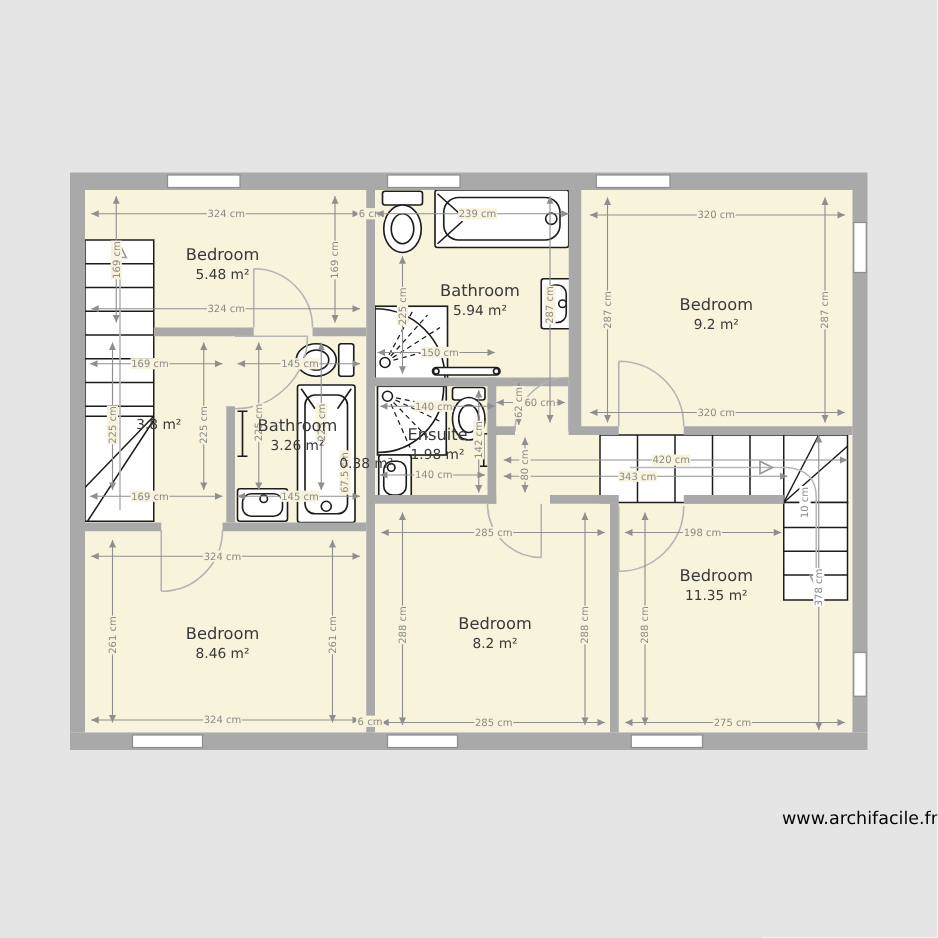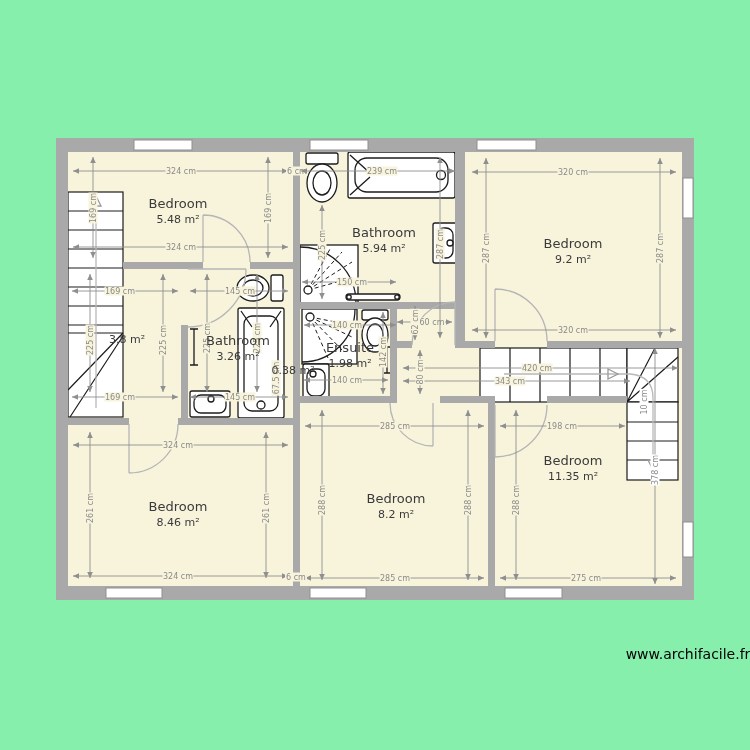--- a/index.html
+++ b/index.html
@@ -1,16 +1,16 @@
 <!DOCTYPE html>
 <html><head>
 <meta charset="utf-8">
 <style>
   html,body{margin:0;padding:0;background:#ffffff;}
-  .canvas{position:relative;width:750px;height:750px;background:#86efac;overflow:hidden;
+  .canvas{position:relative;width:750px;height:750px;background:#e5e5e5;overflow:hidden;
           font-family:"DejaVu Sans",sans-serif;}
   svg text{font-family:"DejaVu Sans",sans-serif;}
   .dim-text{fill:#8a8a8a;font-size:8px;}
   .room-name{fill:#3a3a3a;font-size:13px;}
   .room-area{fill:#3a3a3a;font-size:11px;}
   .watermark{fill:#000000;font-size:14px;}
 </style>
 </head>
 <body>
 

